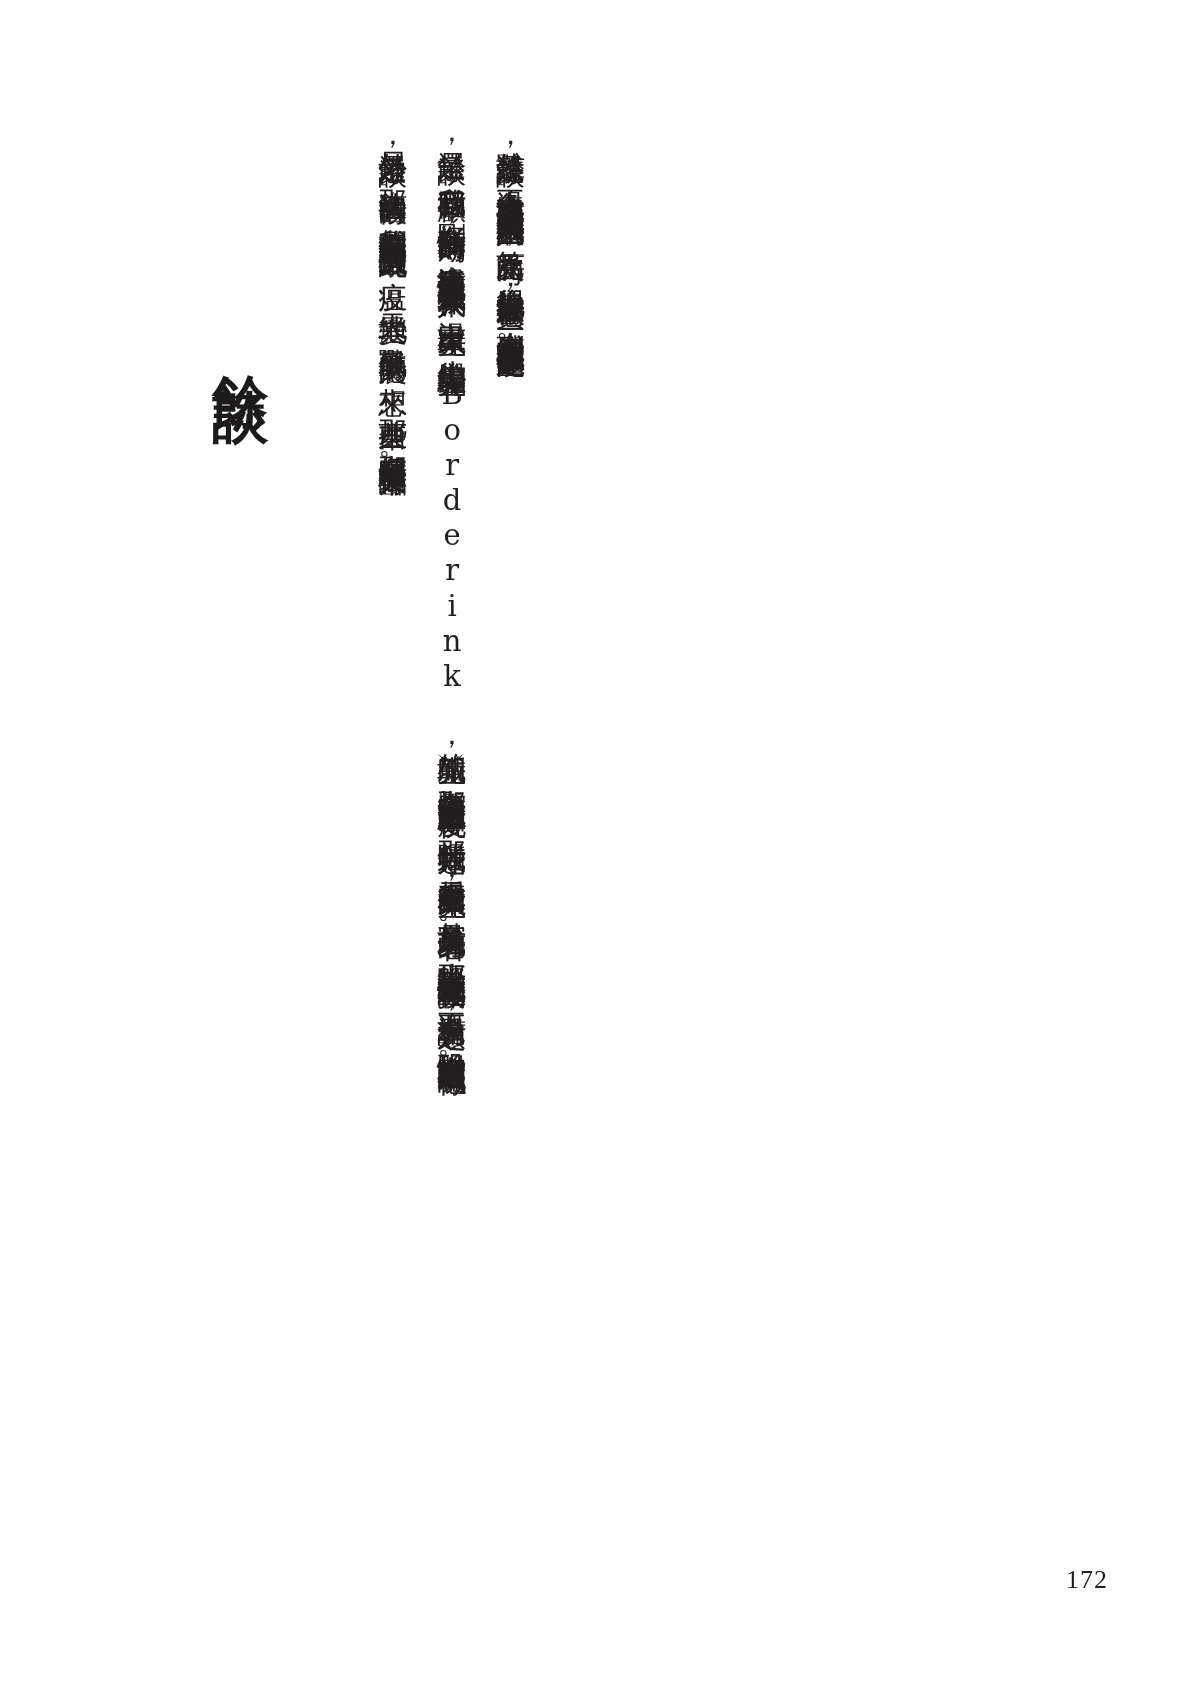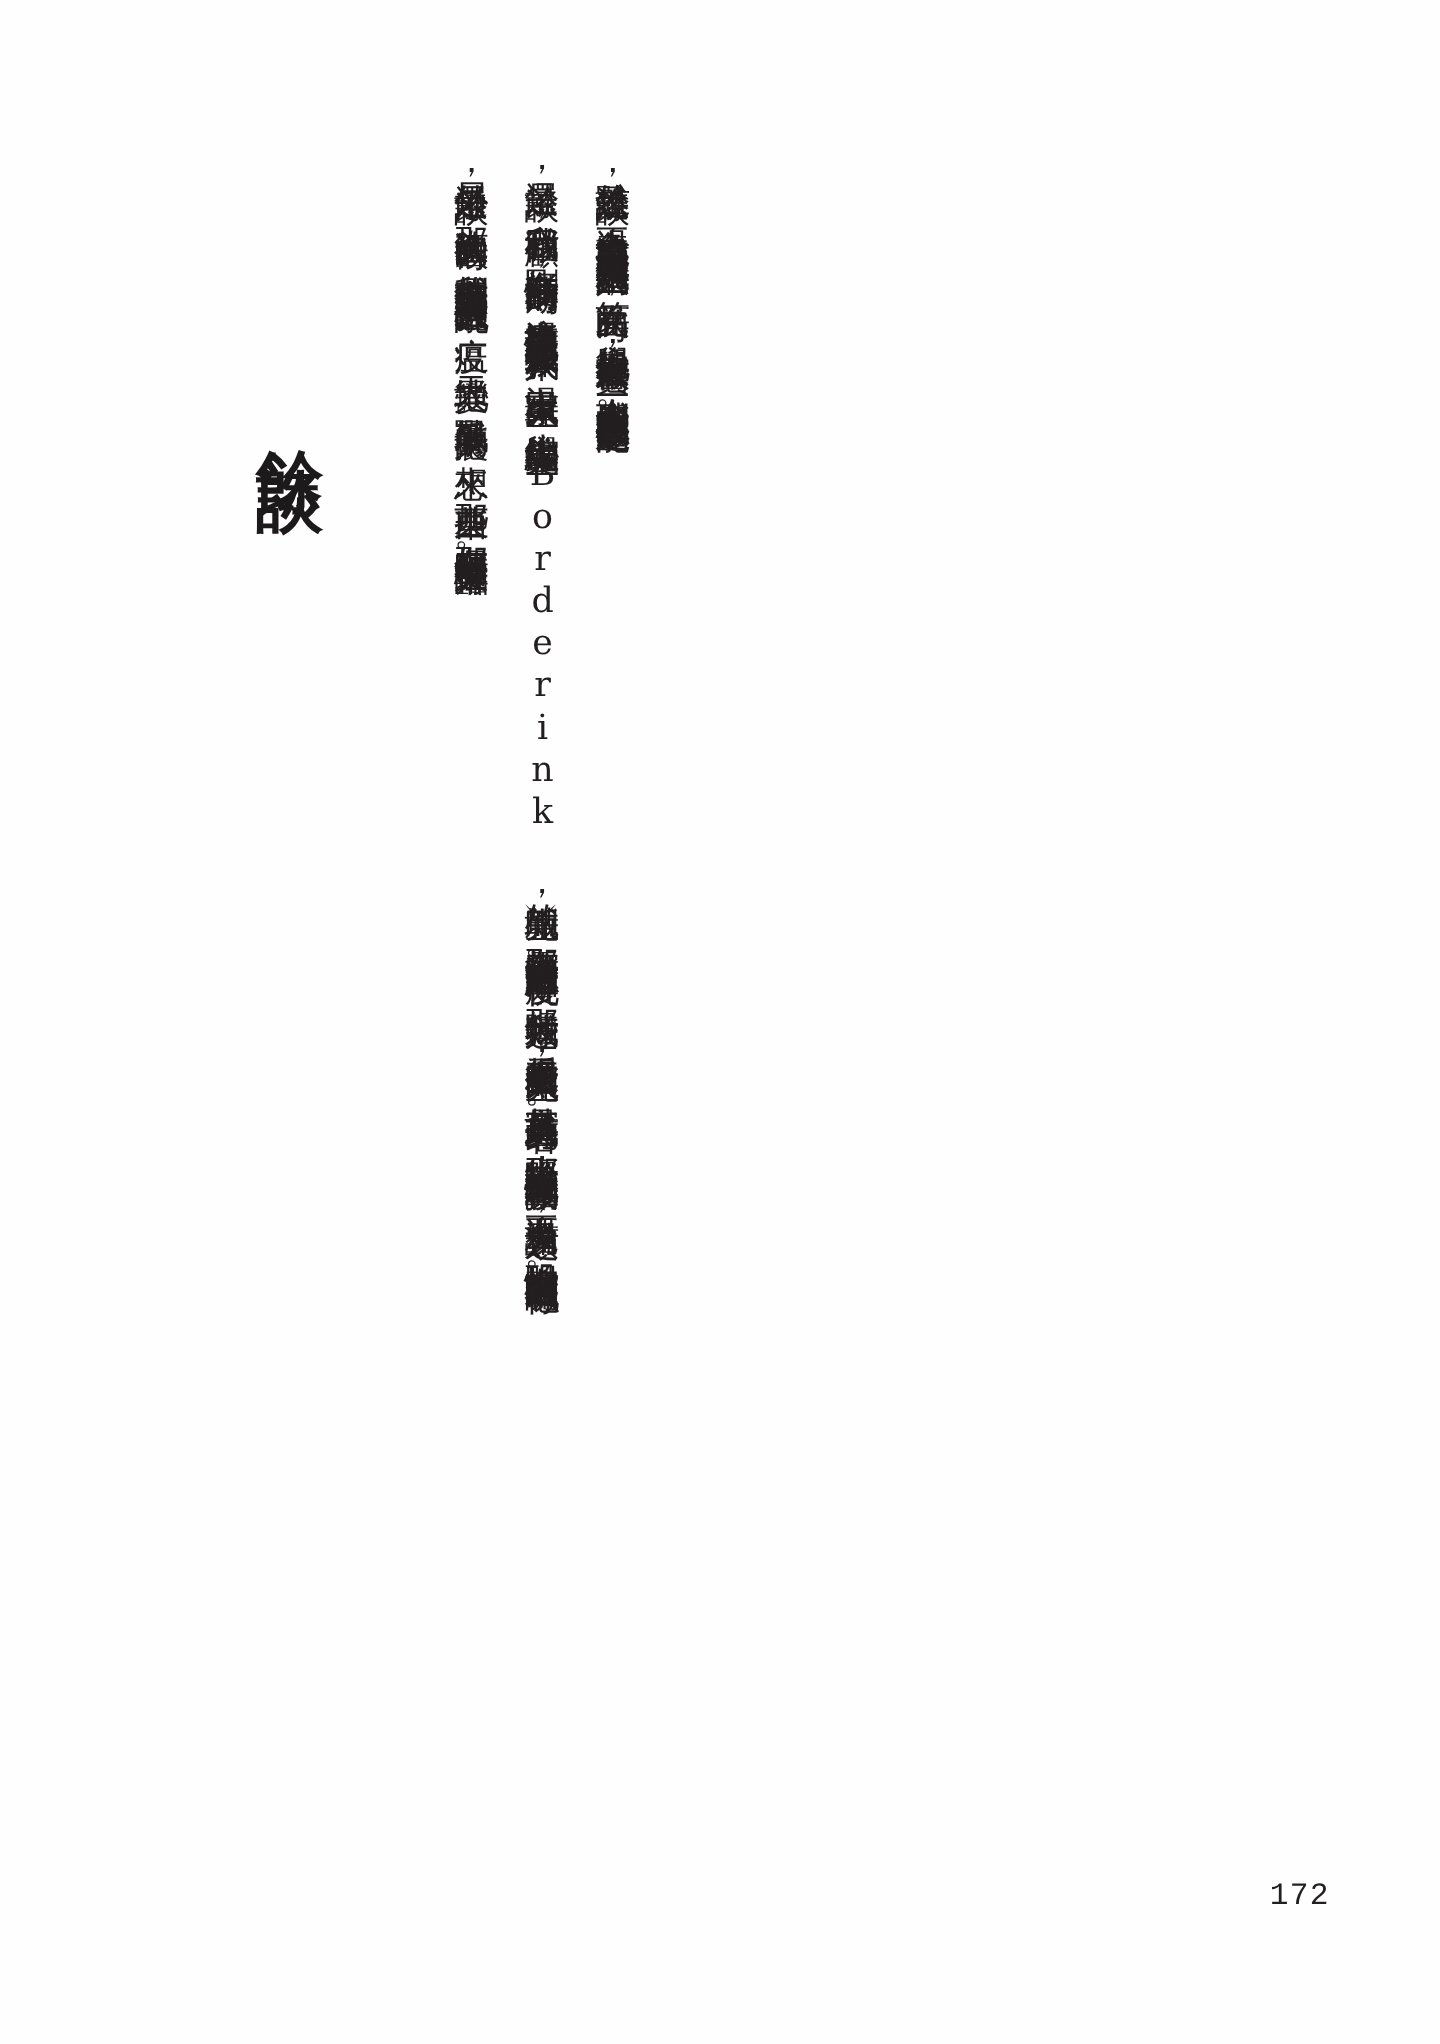--- a/index.html
+++ b/index.html
@@ -55,21 +55,21 @@
     text-indent: 1em;
   }
 
   .page-number {
     position: absolute;
     bottom: 108px;
     right: 92px;
     font-size: 26px;
     letter-spacing: 1px;
     color: #231f20;
-    font-family: Liberation Mono, monospace;
+    font-family: Liberation Serif, serif;
   }
 </style>
 </head>
 <body>
 
 <div class="page">
 
   <div class="chapter-title">餘談</div>
 
   <div class="body-text">

